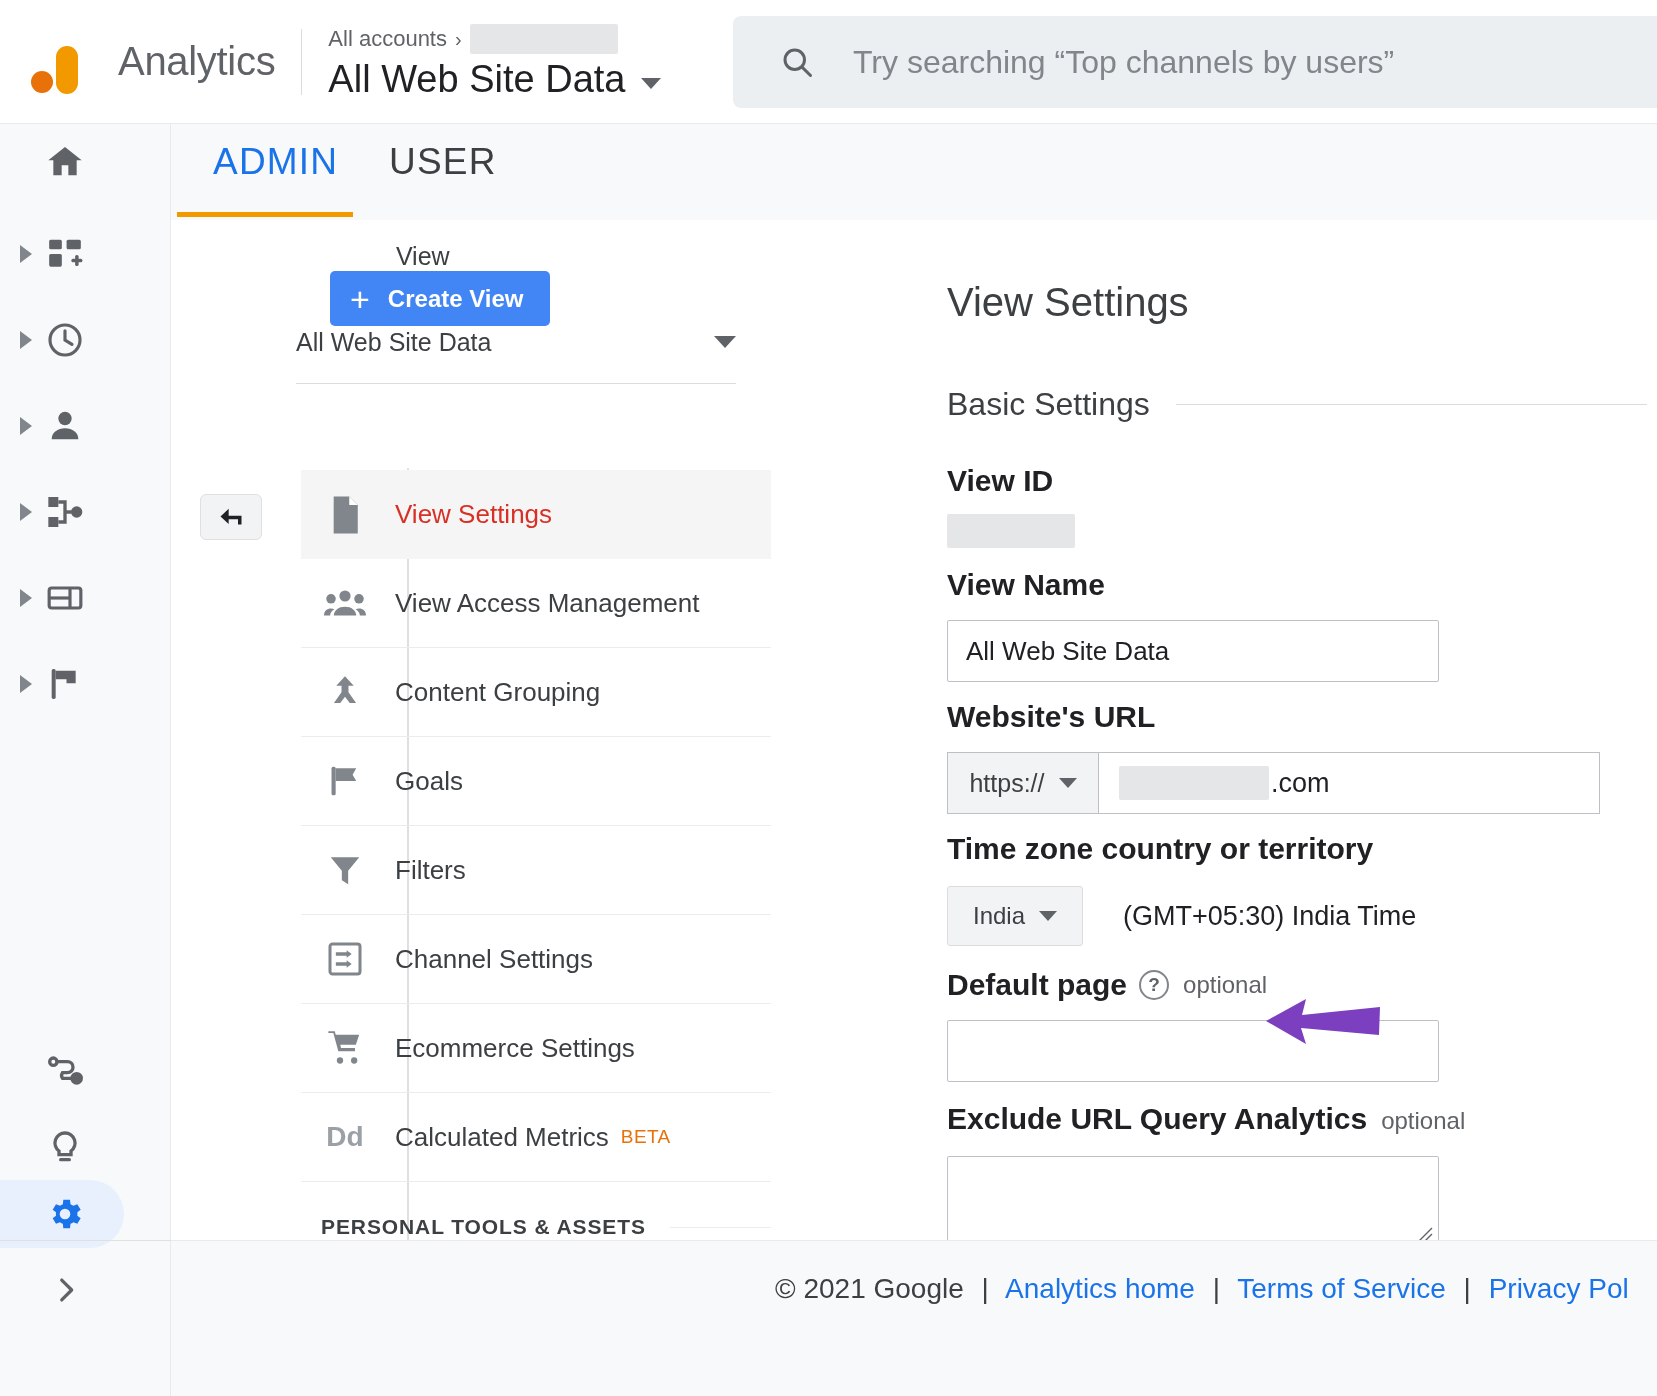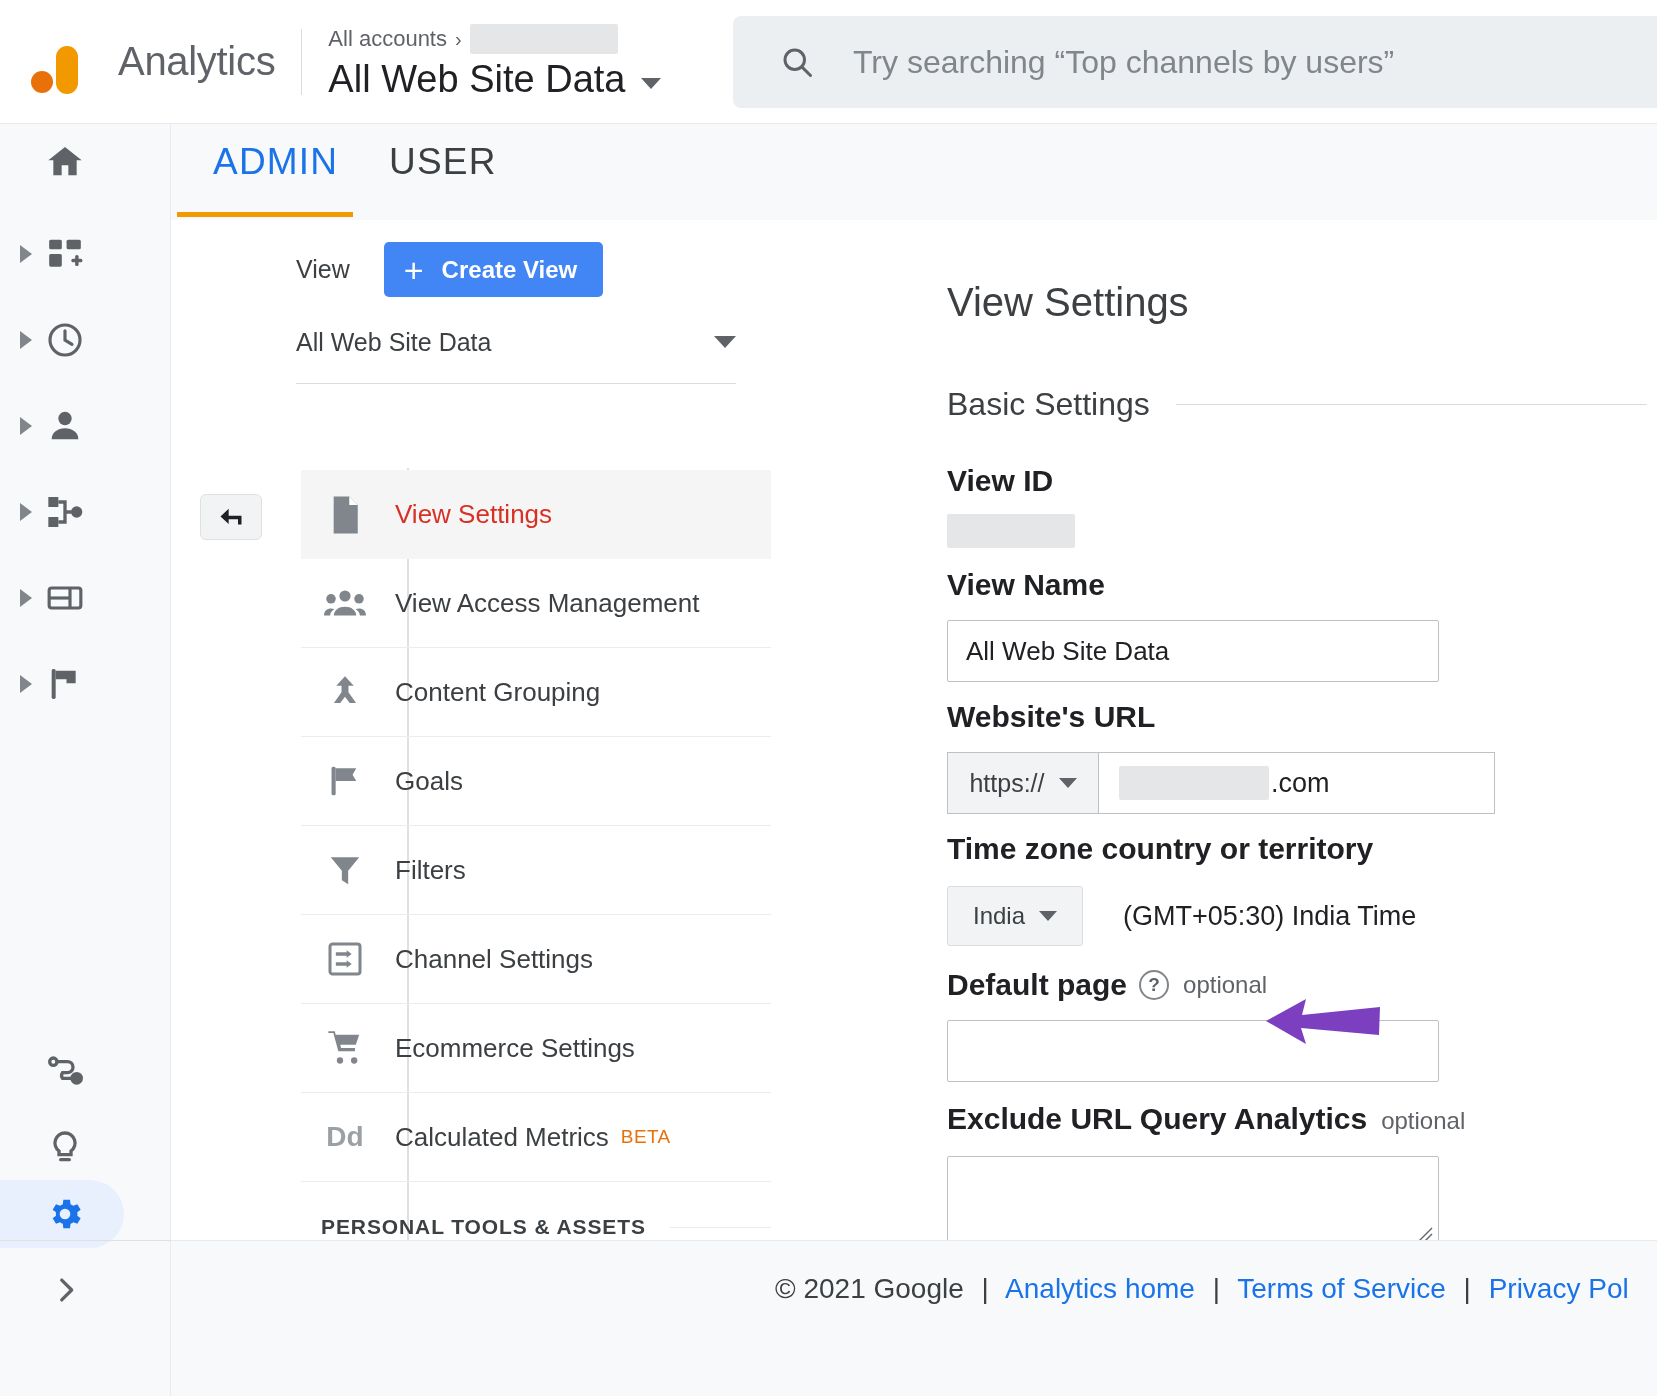--- a/index.html
+++ b/index.html
@@ -73,21 +73,21 @@
     position:absolute; top:17px; font-size:37px; letter-spacing:1.2px; font-weight:400;
   }
   .tab.admin { left:42px; color:#1a73e8; }
   .tab.user { left:218px; color:#3c4043; }
   .tab-underline { position:absolute; left:6px; top:88px; width:176px; height:5px; background:#f29900; }
 
   .panel { position:absolute; top:96px; left:0; width:1486px; height:1106px; background:#fff; }
 
   
   .viewcol { position:absolute; left:0; top:0; width:600px; height:1106px; }
-  .viewrow { position:absolute; left:125px; top:22px; display:flex; align-items:center; }
+  .viewrow { position:absolute; left:125px; top:22px; display:flex; align-items:center;flex-direction:column; }
   .viewlabel { font-size:25px; color:#3c4043; }
   .createbtn {
     margin-left:34px; height:55px; background:#4285f4; border:none; border-radius:5px;
     color:#fff; font-size:24px; font-weight:bold; display:flex; align-items:center;
     padding:0 26px 0 20px; cursor:pointer; font-family:"Liberation Sans", sans-serif;
   }
   .plus-ico { margin-right:18px; font-size:34px; font-weight:300; line-height:1;}
   .viewselect {
     position:absolute; left:125px; top:108px; width:440px; height:56px;
     border-bottom:1px solid #dadce0; display:flex; align-items:flex-start; justify-content:space-between;
@@ -143,21 +143,21 @@
   .urlrow { display:flex; align-items:center; }
   .urlprefix {
     width:152px; height:62px; background:#f1f3f4; border:1px solid #bdc1c6;
     display:flex; align-items:center; justify-content:center; font-size:25px; color:#3c4043;
   }
   .mini-caret {
     width:0;height:0;border-left:9px solid transparent;border-right:9px solid transparent;
     border-top:10px solid #5f6368; margin-left:14px;
   }
   .urlvalue {
-    width:396px; height:62px; border:1px solid #bdc1c6; border-left:none;
+    width:501px; height:62px; border:1px solid #bdc1c6; border-left:none;
     display:flex; align-items:center; padding-left:20px; background:#fff;
   }
   .url-redact { width:150px; height:34px; }
   .url-tld { font-size:27px; color:#202124; margin-left:2px; }
   .tzbtn {
     width:136px; height:60px; background:#f1f3f4; border:1px solid #dadce0; border-radius:3px;
     display:flex; align-items:center; justify-content:center; font-size:24px; color:#3c4043; cursor:pointer;
   }
   .tztext { font-size:27px; color:#202124; margin-left:40px; }
   .textarea-box {

